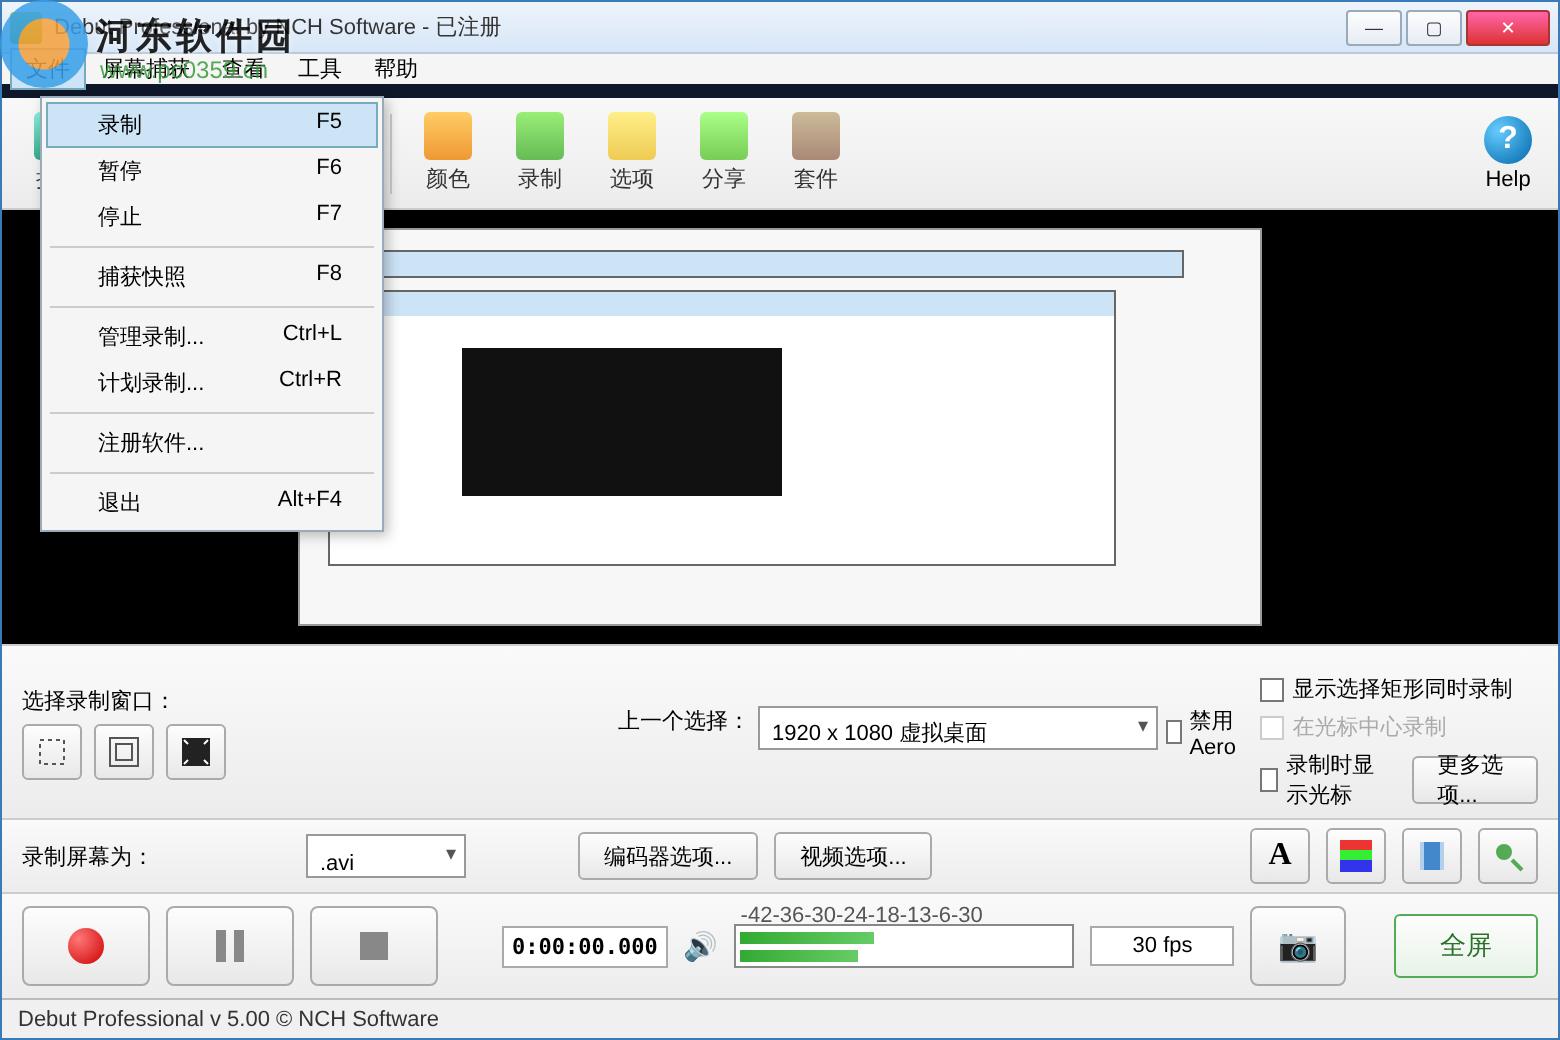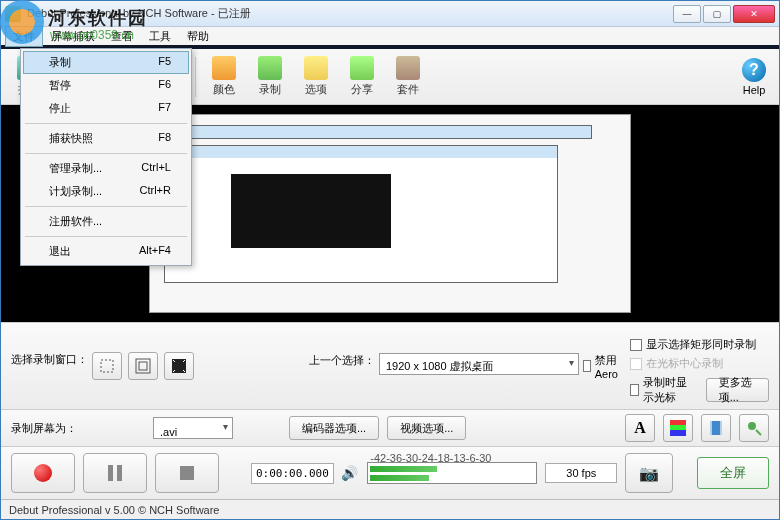--- a/index.html
+++ b/index.html
@@ -9,21 +9,21 @@
 
 
 .titlebar { height: 26px; background: linear-gradient(#eef4fb, #d6e6f7); display: flex; align-items: center; padding: 0 4px; border-bottom: 1px solid #b9c9da; }
 .titlebar .app-icon { width: 16px; height: 16px; background: linear-gradient(#9c6, #5a3); margin-right: 6px; border-radius: 2px; }
 .titlebar .title { flex: 1; color: #333; }
 .titlebar .winbtns { display: flex; gap: 2px; }
 .titlebar .winbtn { width: 28px; height: 18px; border: 1px solid #9ab; background: linear-gradient(#fdfdfd,#e6edf5); border-radius: 2px; display: flex; align-items: center; justify-content: center; font-size: 9px; color: #333; }
 .titlebar .winbtn.close { background: linear-gradient(#f6a,#d33); color: #fff; border-color: #a33; width: 42px; }
 
 
-.menubar { height: 22px; display: flex; align-items: center; padding: 0 4px; background: #f5f5f5; border-bottom: 4px solid #0f172a; position: relative; }
+.menubar { height: 22px; display: flex; align-items: center; padding: 0 4px; background: #f5f5f5; border-bottom: 7px solid #0f172a; position: relative; }
 .menubar .menuitem { padding: 3px 8px; cursor: default; }
 .menubar .menuitem.open { background: #cde4f7; border: 1px solid #7ab; padding: 2px 7px; }
 
 
 .dropdown { position: absolute; top: 48px; left: 20px; width: 172px; background: #f5f5f5; border: 1px solid #9ab; box-shadow: 2px 2px 6px rgba(0,0,0,.25); z-index: 100; padding: 2px; }
 .dropdown .dditem { display: flex; justify-content: space-between; padding: 4px 18px 4px 26px; }
 .dropdown .dditem.hl { background: #cde4f7; border: 1px solid #7ab; padding: 3px 17px 3px 25px; }
 .dropdown .ddsep { height: 1px; background: #ccc; margin: 3px 2px; }
 
 
@@ -65,36 +65,36 @@
 .bigbtn { width: 64px; height: 40px; border: 1px solid #aaa; background: linear-gradient(#fdfdfd,#e8e8e8); border-radius: 4px; display: flex; align-items: center; justify-content: center; }
 .rec-dot { width: 18px; height: 18px; border-radius: 50%; background: radial-gradient(circle at 30% 30%, #f77, #c00); }
 .pause-bars { display: flex; gap: 4px; }
 .pause-bars span { width: 5px; height: 16px; background: #888; }
 .stop-sq { width: 14px; height: 14px; background: #888; }
 .vol-icon { font-size: 14px; color: #333; }
 .meter { width: 170px; height: 22px; border: 1px solid #888; background: #fff; position: relative; }
 .meter .bar { position: absolute; top: 3px; left: 2px; height: 6px; width: 40%; background: linear-gradient(90deg,#3a3,#6c6); }
 .meter .bar2 { top: 12px; width: 35%; }
 .meter .ticks { position: absolute; top: -11px; left: 0; right: 0; display: flex; justify-content: flex-start; font-size: 8px; color: #555; padding: 0 2px; }
-.timecode { border: 1px solid #aaa; padding: 3px 4px; background: #fff; font-family: monospace; }
+.timecode { border: 1px solid #aaa; padding: 3px 4px; background: #fff; font-family: monospace; font-weight: bold; }
 .fps-box { border: 1px solid #aaa; padding: 3px 20px; background: #fff; }
 .camera-icn { font-size: 16px; }
 .fullscreen-btn { border: 1px solid #5a5; color: #2a722a; padding: 6px 22px; background: linear-gradient(#fdfdfd,#e8f3e8); border-radius: 3px; margin-left: auto; font-size: 13px; }
 
 
 .statusbar { height: 20px; border-top: 1px solid #bbb; background: #f0f0f0; display: flex; align-items: center; padding: 0 8px; font-size: 11px; color: #333; }
 
 
 .watermark { position: absolute; top: 2px; left: 2px; width: 230px; height: 42px; pointer-events: none; z-index: 200; opacity: .85; }
 .watermark .wm-logo { position: absolute; width: 44px; height: 44px; border-radius: 50%; background: radial-gradient(circle,#f7a13a 40%,#3aa0e8 42%); top: -2px; left: -2px; }
 .watermark .wm-text { position: absolute; top: 4px; left: 46px; font-size: 18px; font-weight: bold; color: #000000; text-shadow: 0 0 3px rgba(255,255,255,.8); letter-spacing: 2px; }
 .watermark .wm-url { position: absolute; top: 26px; left: 48px; font-size: 12px; color: #3a9b3a; }
 
 
-.col-left { flex: 0 0 290px; display: flex; flex-direction: row; gap: 4px; }
+.col-left { flex: 0 0 290px; display: flex; flex-direction: column; gap: 4px; }
 .col-mid { flex: 0 0 260px; display: flex; flex-direction: row; gap: 4px; }
 .col-right { flex: 1; display: flex; flex-direction: column; gap: 4px; margin-top: 10px; }
 .icons-row { display: flex; gap: 6px; }
 </style>
 </head>
 <body>
 
 <div class="window">
 
   <div class="watermark">

